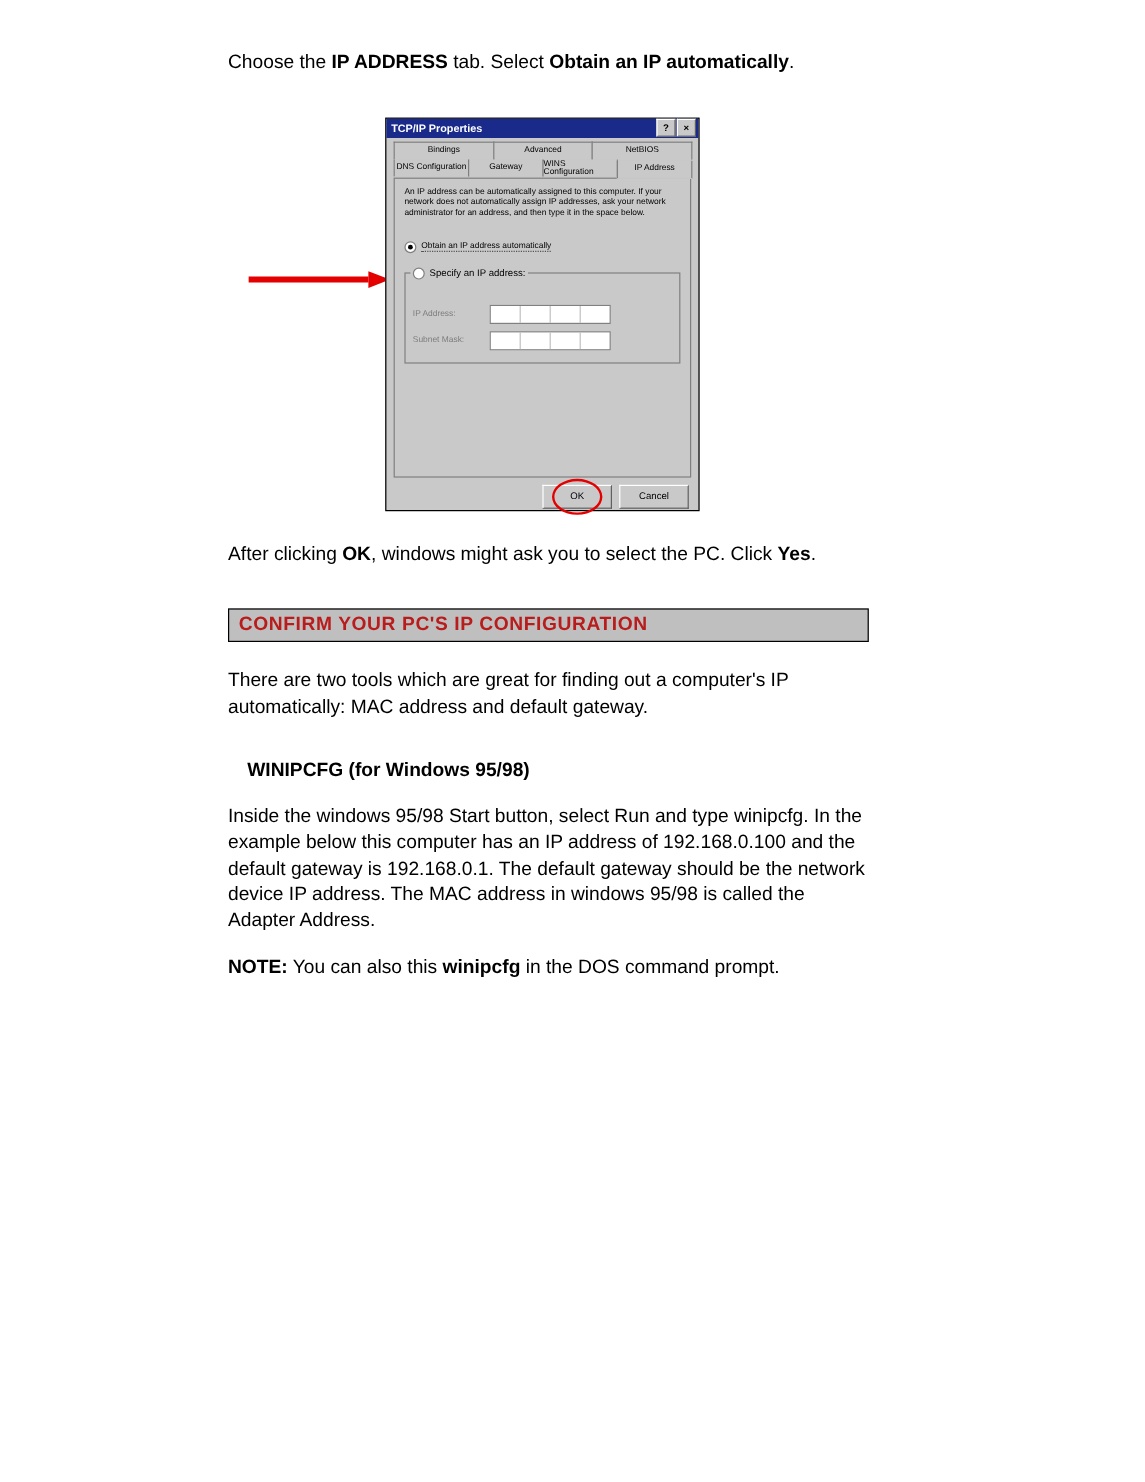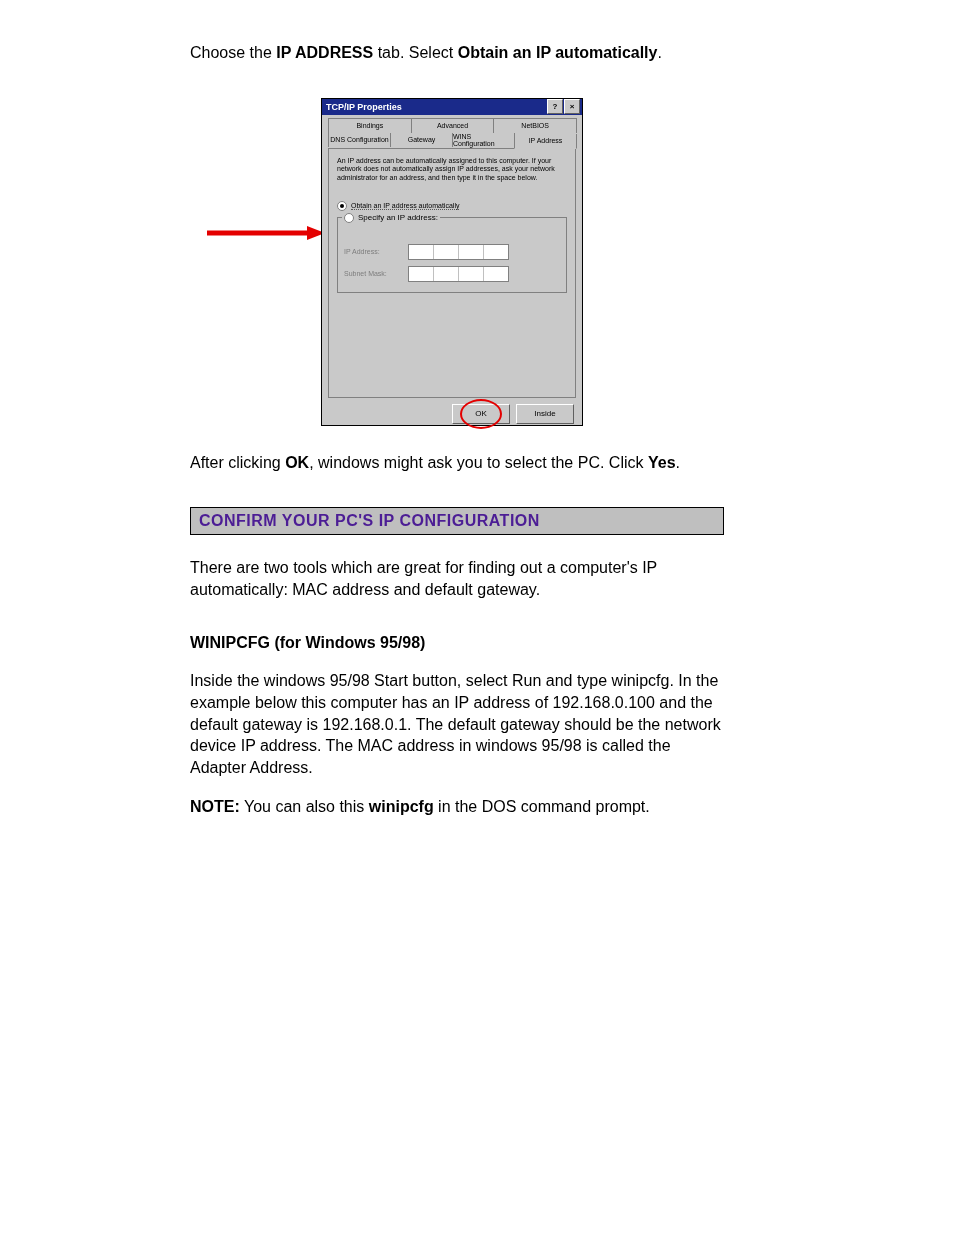--- a/index.html
+++ b/index.html
@@ -1,21 +1,21 @@
 <!DOCTYPE html>
 <html><head>
 <meta charset="utf-8">
 <style>
   html,body{margin:0;padding:0;background:#fff;font-family:Arial,Helvetica,sans-serif;color:#000}
   .page{width:804px;min-height:1235px;box-sizing:border-box;padding:42px 80px 0 190px;position:relative}
   .body-text{font-size:16px;line-height:1.35;margin:0 0 18px 0}
   .body-text b{font-weight:bold}
   .section-bar{background:#bfbfbf;border:1px solid #000;padding:4px 8px;margin:34px 0 22px 0}
-  .section-bar span{display:block;color:#4c1d95;font-weight:bold;letter-spacing:.5px;font-size:16px}
-  .sub-head{font-weight:bold;font-size:16px;margin:34px 0 18px 0}
+  .section-bar span{display:block;color:#b91c1c;font-weight:bold;letter-spacing:.5px;font-size:16px}
+  .sub-head{font-weight:bold;font-size:16px;margin:34px 0 18px 16px}
   .page-num{position:absolute;left:0;right:0;text-align:center;top:880px;font-size:15px}
   
   .figure{position:relative;width:380px;height:340px;margin:24px auto 24px auto}
   .arrow{position:absolute;top:135px;left:-60px}
   .arrow-line{stroke:#e40000;stroke-width:5}
   .arrow-head{fill:#e40000}
   .dlg{position:absolute;left:54px;top:10px;width:260px;height:326px;border:1px solid #000;background:#c9c9c9;font-family:"MS Sans Serif",Tahoma,Arial,sans-serif;font-size:8px;color:#000}
   .titlebar{height:16px;background:linear-gradient(#1a2a8a,#1a2a8a);color:#fff;font-weight:bold;display:flex;align-items:center;padding:0 2px;font-size:9px}
   .titlebar .title{flex:1;padding-left:2px}
   .tb-btn{width:14px;height:13px;background:#c9c9c9;border:1px solid #fff;border-right-color:#606060;border-bottom-color:#606060;margin-left:1px;display:flex;align-items:center;justify-content:center;color:#000;font-size:8px;font-weight:bold}
@@ -23,21 +23,21 @@
   .tabrow{display:flex}
   .tab{flex:1;height:14px;border:1px solid #808080;border-bottom:none;background:#c9c9c9;font-size:7px;display:flex;align-items:center;justify-content:center;margin-right:-1px}
   .tabrow2 .tab{border-top:none}
   .tab.sel{background:#c9c9c9;position:relative;top:1px;border-bottom:1px solid #c9c9c9}
   .tabbody{margin:0 6px 0 6px;height:250px;border:1px solid #808080;background:#c9c9c9;padding:8px 8px 4px 8px;box-sizing:border-box}
   .info{font-size:7px;line-height:1.25}
   .radio-row{display:flex;align-items:center;margin-top:18px;font-size:7px}
   .radio{width:8px;height:8px;border:1px solid #808080;border-radius:50%;background:#fff;margin-right:4px;display:flex;align-items:center;justify-content:center}
   .radio .dot{width:4px;height:4px;border-radius:50%;background:#000}
   .radio-row .lbl{border-bottom:1px dotted #555}
-  .group{border:1px solid #808080;margin-top:6px;padding:8px 6px 10px 6px}
+  .group{border:1px solid #808080;margin-top:16px;padding:8px 6px 10px 6px}
   .group-title{position:relative;top:-13px;background:#c9c9c9;display:inline-flex;align-items:center;padding:0 2px;margin-left:-2px}
   .fieldrow{display:flex;align-items:center;margin-top:6px}
   .fieldrow:first-of-type{margin-top:-4px}
   .fieldlabel{width:64px;color:#7d7d7d;font-size:7px}
   .ipbox{display:flex;border:1px solid #808080;background:#fff;height:14px}
   .seg{width:24px;border-right:1px solid #c0c0c0}
   .seg:last-child{border-right:none}
   .dlg-btns{display:flex;justify-content:flex-end;gap:6px;padding:6px 8px 0 0}
   .wbtn{width:56px;height:18px;background:#c9c9c9;border:1px solid #fff;border-right-color:#606060;border-bottom-color:#606060;font-size:8px;display:flex;align-items:center;justify-content:center}
   .ok-circle{position:absolute;border:2px solid #e40000;border-radius:50%;width:38px;height:26px;pointer-events:none}
@@ -116,21 +116,21 @@
               </span>
           </div>
         </div>
       </div>
 
       <div class="dlg-btns">
         <div style="position:relative">
           <div class="wbtn">OK</div>
           <div class="ok-circle" style="left:8px;top:-5px"></div>
         </div>
-        <div class="wbtn">Inside</div>
+        <div class="wbtn">Cancel</div>
       </div>
     </div>
   </div>
 
   <p class="body-text">
     <span>After clicking </span><b>OK</b><span>, windows might ask you to select the PC. Click </span><b>Yes</b><span>.</span>
   </p>
 
   <div class="section-bar">
     <span>CONFIRM YOUR PC'S IP CONFIGURATION</span>

